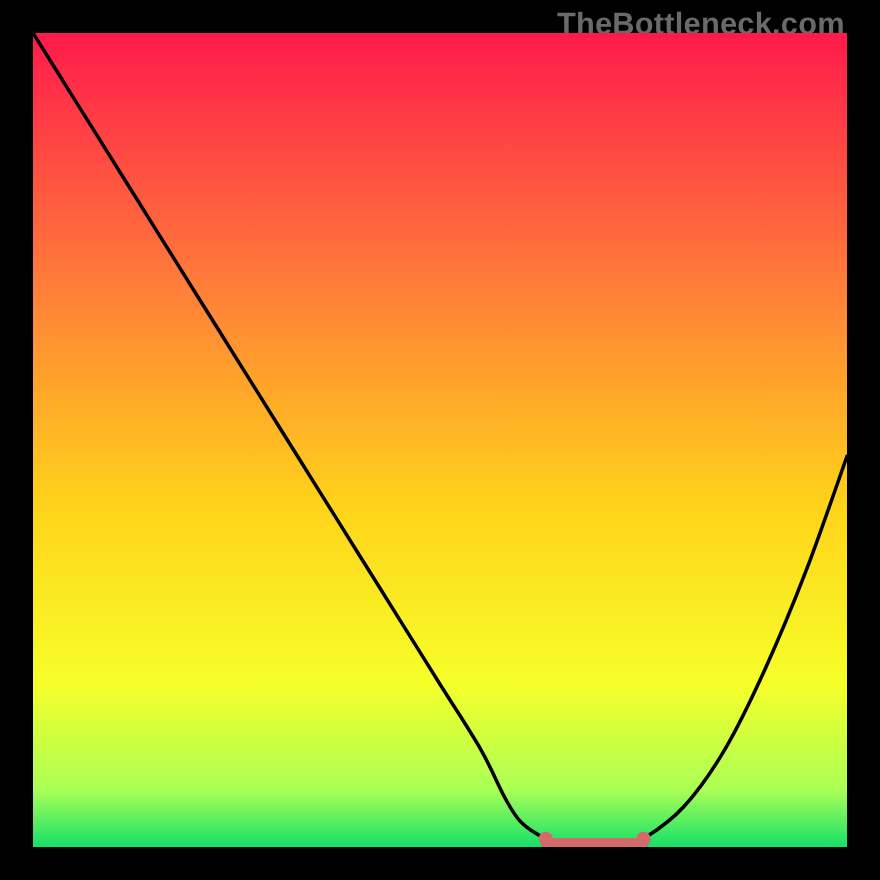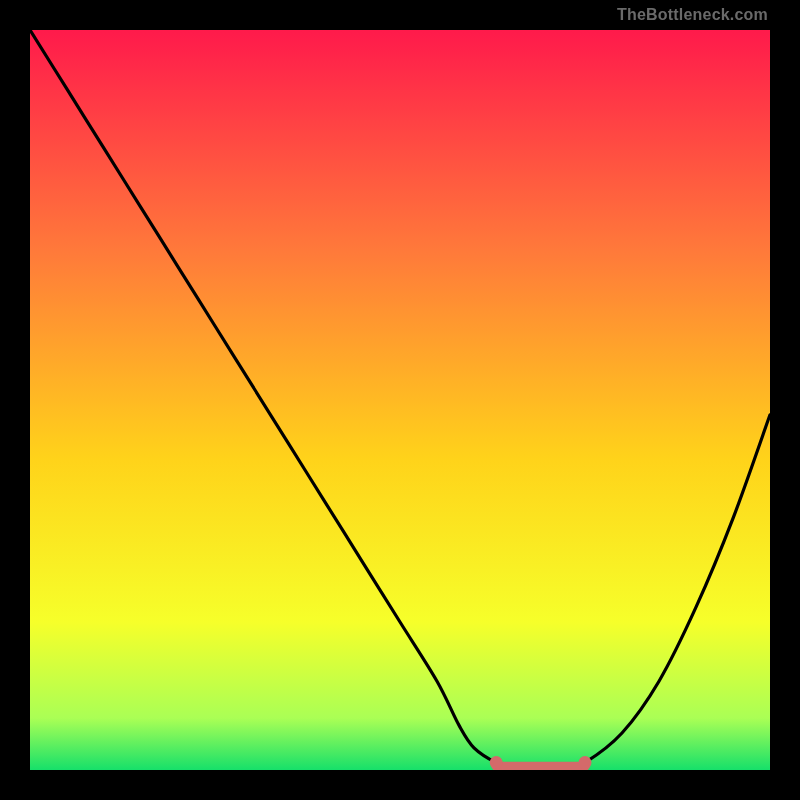--- a/index.html
+++ b/index.html
@@ -23,21 +23,21 @@
     left: 0;
     top: 0;
     width: 740px;
     height: 740px;
   }
   .attribution {
     position: absolute;
     top: 6px;
     right: 32px;
     font-family: Arial, Helvetica, sans-serif;
-    font-size: 16px;
+    font-size: 28px;
     font-weight: 600;
     color: #6a6a6a;
     letter-spacing: 0.2px;
   }
   svg {
     display: block;
   }
 </style>
 </head>
 <body>

